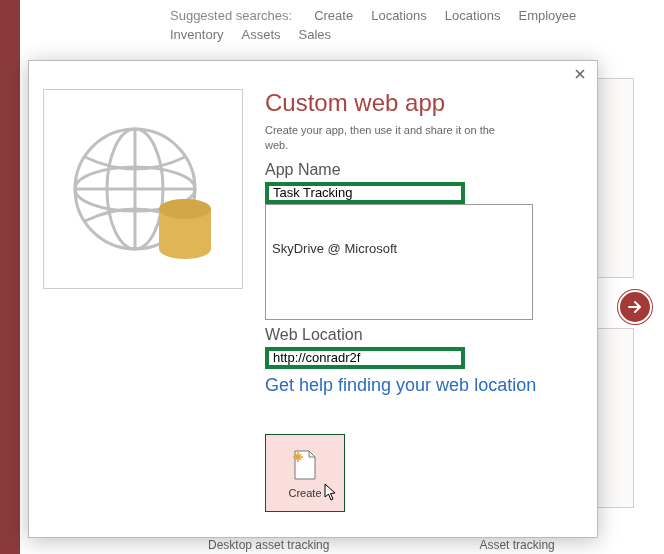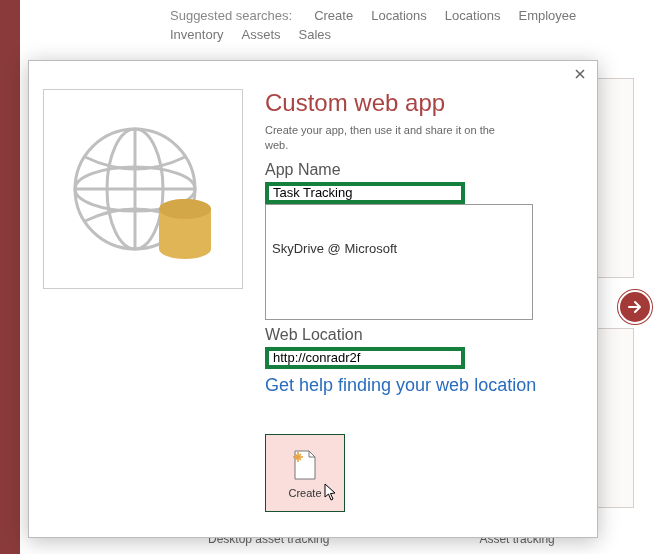--- a/index.html
+++ b/index.html
@@ -31,21 +31,21 @@
 .suggested span { color: #777; }
 .suggested .lbl { color: #888; margin-right: 4px; }
 .backstage-templates {
   position: absolute;
   left: 0; right: 4px; bottom: 0;
   display: flex;
   gap: 150px;
   padding-left: 188px;
   color: #666;
   font-size: 12px;
-  padding-bottom: 8px;
+  padding-bottom: 2px;
 }
 .bg-tile-box {
   position: absolute;
   border: 1px solid #d6cfcb;
   background: #fcfaf8;
 }
 .dialog {
   position: absolute;
   left: 28px; top: 60px;
   width: 570px; height: 478px;

